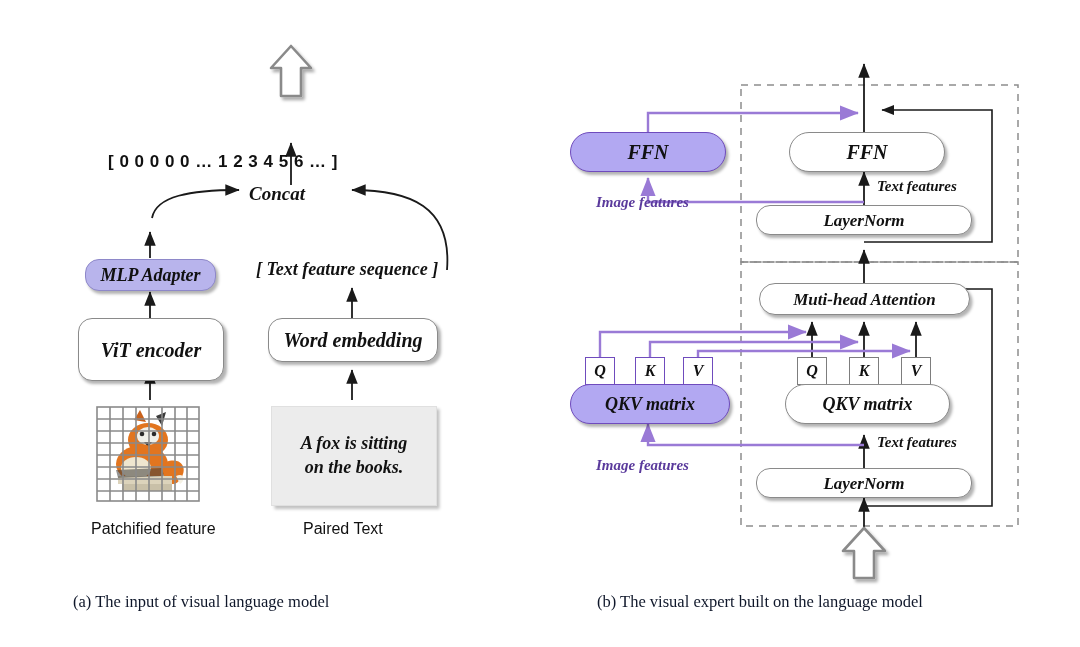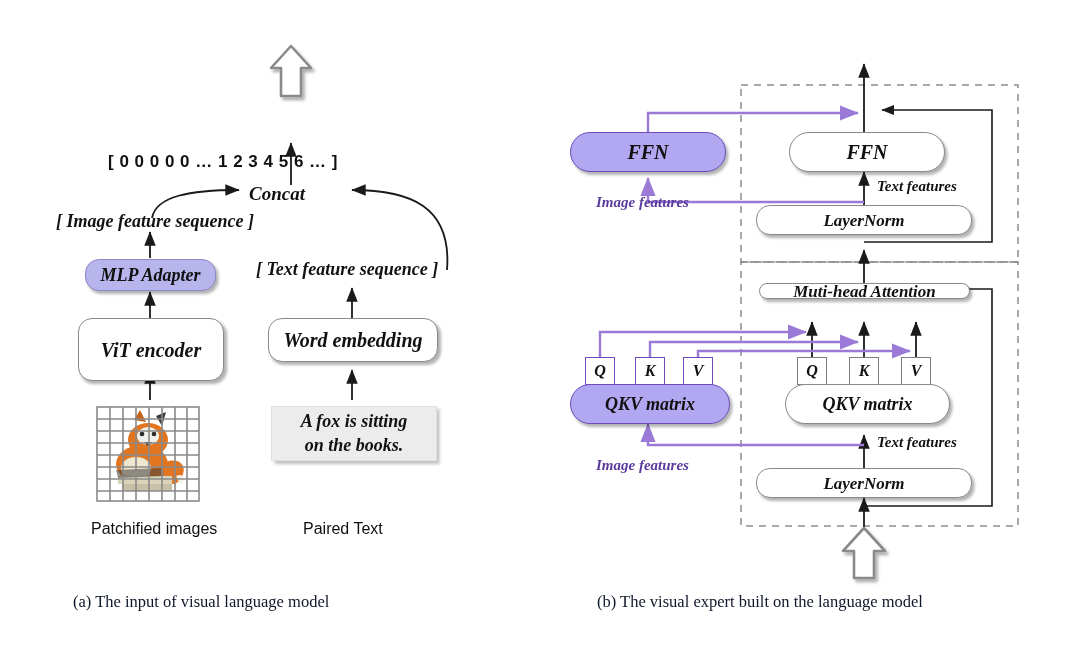--- a/index.html
+++ b/index.html
@@ -117,21 +117,20 @@
     <g filter="url(#softsh)">
       <path d="M864,528 L885,551 L874,551 L874,578 L854,578 L854,551 L843,551 Z" fill="#ffffff" stroke="#8a8a8a" stroke-width="2.6" stroke-linejoin="round"></path>
     </g>
   </svg>
 
 
   <div class="bracketrow" style="left:108px;top:112px;margin-top:40px;">[ 0  0  0  0  0  …  1  2  3  4  5  6  …  ]</div>
 
   <div class="plainlabel" style="left:249px;top:183px;font-size:19px;">Concat</div>
 
-  <div class="plainlabel" style="left:56px;top:211px;font-size:18px;">[ Image feature sequence ]</div>
 
   <div class="plainlabel" style="left:256px;top:259px;font-size:18px;">[ Text  feature sequence ]</div>
 
   <div class="box r6 purple-lite" style="left:85px;top:259px;width:131px;height:32px;">
     <span style="font-size:18px;">MLP Adapter</span>
   </div>
 
   <div class="box r6" style="left:78px;top:318px;width:146px;height:63px;">
     <span style="font-size:20px;">ViT encoder</span>
   </div>
@@ -179,46 +178,46 @@
           <line x1="1" y1="25" x2="103" y2="25"></line>
         <line x1="1" y1="37" x2="103" y2="37"></line>
           <line x1="1" y1="49" x2="103" y2="49"></line>
         <line x1="1" y1="61" x2="103" y2="61"></line>
           <line x1="1" y1="73" x2="103" y2="73"></line>
         <line x1="1" y1="85" x2="103" y2="85"></line>
       </g>
     </svg>
   </div>
 
-  <div class="textbox" style="left:271px;top:406px;width:166px;height:55px;font-style:italic;">
+  <div class="textbox" style="left:271px;top:406px;width:166px;height:100px;font-style:italic;">
     <div>A fox is sitting</div>
     <div>on the books.</div>
   </div>
 
-  <div class="undertext" style="left:91px;top:520px;">Patchified images</div>
+  <div class="undertext" style="left:91px;top:520px;">Patchified feature</div>
   <div class="undertext" style="left:303px;top:520px;">Paired Text</div>
 
   <div class="caption" style="left:73px;top:592px;">(a) The input of visual language model</div>
 
   <div class="box pill purple" style="left:570px;top:132px;width:156px;height:40px;">
     <span style="font-size:20px;">FFN</span>
   </div>
 
   <div class="box pill" style="left:789px;top:132px;width:156px;height:40px;">
     <span style="font-size:20px;">FFN</span>
   </div>
 
   <div class="plainlabel purplelabel" style="left:596px;top:194px;font-size:15px;">Image features</div>
   <div class="plainlabel" style="left:877px;top:178px;font-size:15px;">Text features</div>
 
   <div class="box r6" style="left:756px;top:205px;width:216px;height:30px;">
     <span style="font-size:17px;">LayerNorm</span>
   </div>
 
-  <div class="box pill" style="left:759px;top:283px;width:211px;height:16px;">
+  <div class="box pill" style="left:759px;top:283px;width:211px;height:32px;">
     <span style="font-size:17px;">Muti-head Attention</span>
   </div>
 
   <div class="qkv pv" style="left:585px;top:357px;width:30px;height:28px;">
     <span style="font-size:16px;">Q</span>
   </div>
   <div class="qkv pv" style="left:635px;top:357px;width:30px;height:28px;">
     <span style="font-size:16px;">K</span>
   </div>
   <div class="qkv pv" style="left:683px;top:357px;width:30px;height:28px;">

